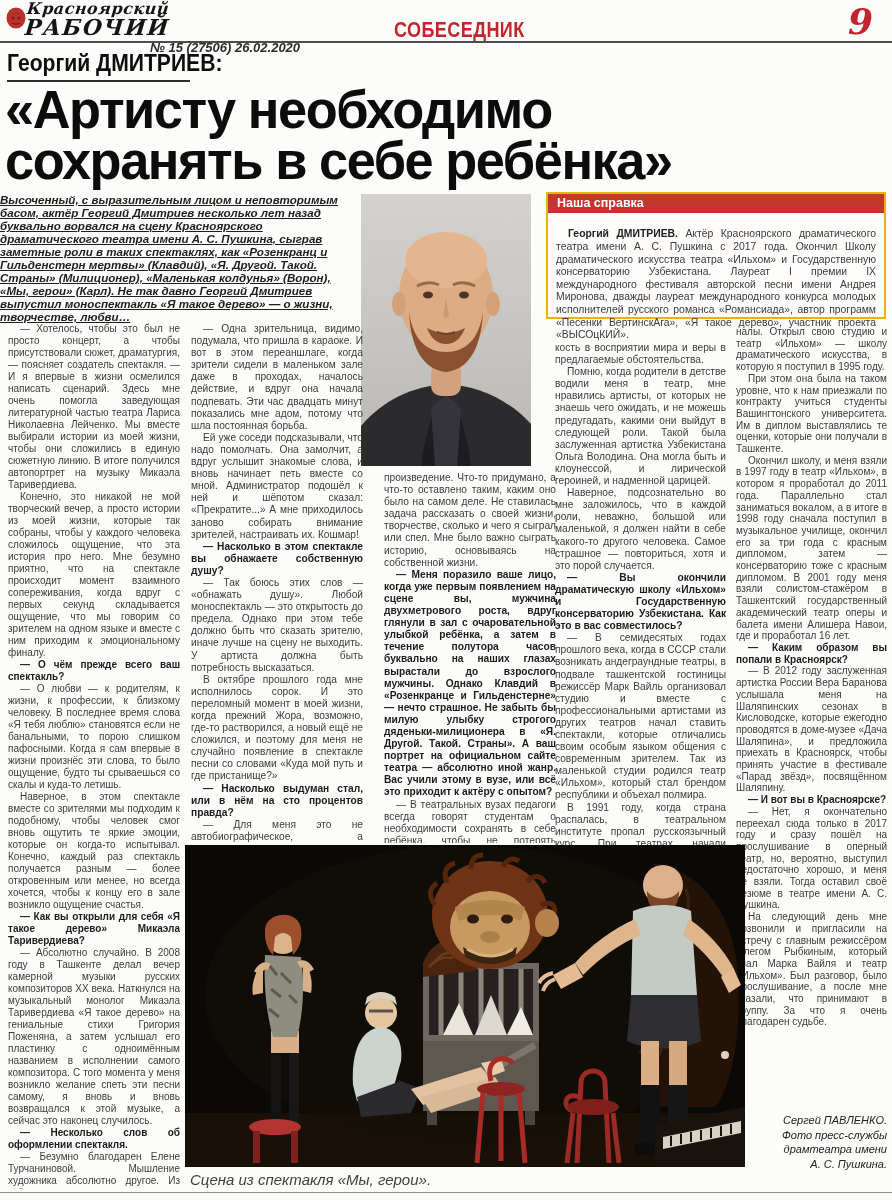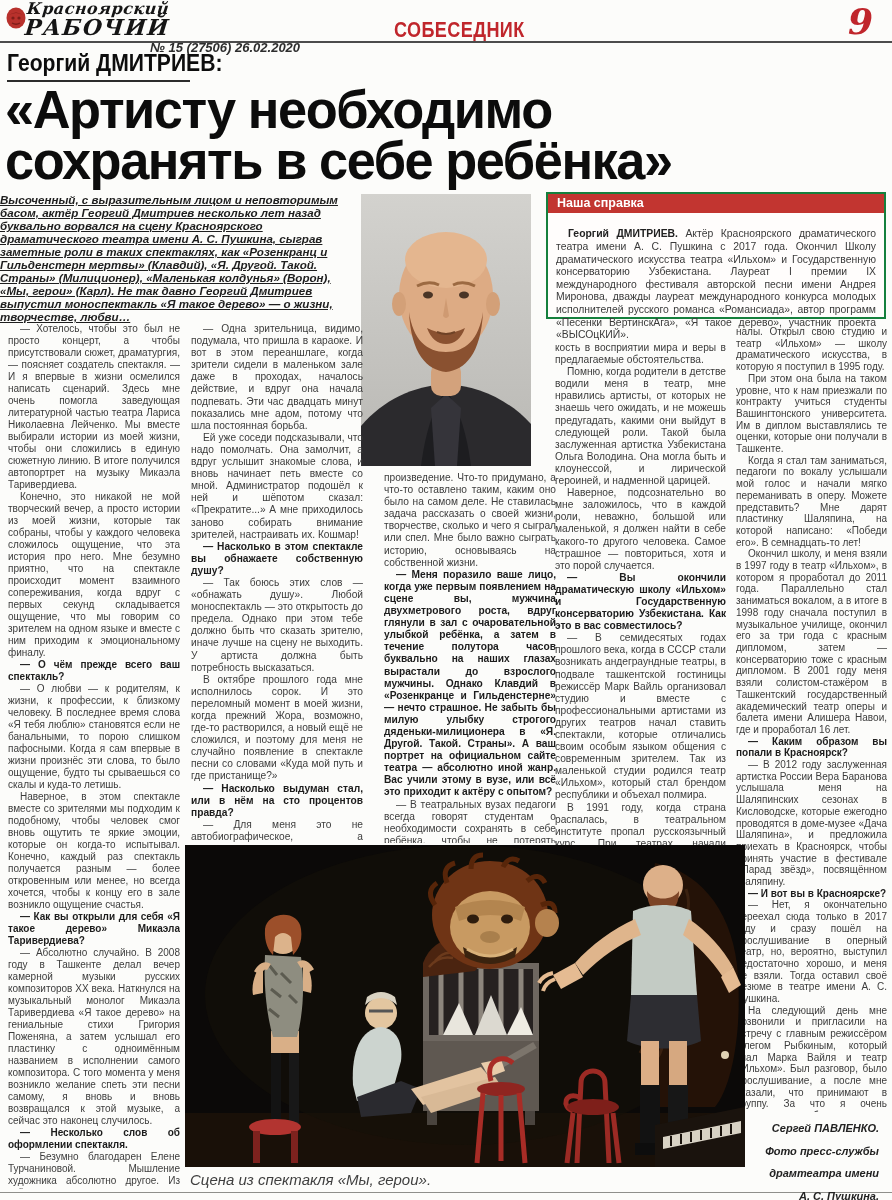--- a/index.html
+++ b/index.html
@@ -30,21 +30,21 @@
   .kicker-rule { left:7px; top:80px; width:183px; height:2px; background:#2c2c2c; }
   .headline { left:5px; top:84px; font-weight:bold; color:#0c0c0c;
               font-size:54px; line-height:51px; letter-spacing:-1.5px;
               transform:scaleX(.97); transform-origin:left top; white-space:nowrap; }
 
   
   .lead { left:0; top:193px; width:356px; height:130px; overflow:hidden;
           font-size:11.6px; line-height:13px; font-weight:bold; font-style:italic; color:#1e1e1e;text-decoration:underline; }
 
   
-  .infobox { left:546px; top:192px; width:340px; height:127px; border:2px solid #15803d;
+  .infobox { left:546px; top:192px; width:340px; height:127px; border:2px solid #eab308;
              box-sizing:border-box; background:#fffdfc; }
   .infobox-bar { height:19px; background:#c23530; color:#fff; font-weight:bold; font-size:12.5px;
                  line-height:19px; padding-left:9px; }
   .infobox-body { padding:5px 8px 0 8px; font-size:10.4px; line-height:12.6px;
                   text-align:justify; text-indent:12px; color:#3a3a3a; }
   .infobox-body b { color:#222; }
 
   
   .col { overflow:hidden; text-align:justify; font-size:10.2px; line-height:12.1px; color:#3c3c3c; }
   .col p { margin:0; text-indent:12px; }
@@ -57,21 +57,21 @@
   .c5 { left:736px; top:326px; width:151px; height:786px; font-size:10px; line-height:11.7px; }
 
   
   .portrait { left:361px; top:194px; width:170px; height:272px; }
   .scene { left:185px; top:845px; width:560px; height:322px; background:#0a0807; }
   .caption { left:190px; top:1171px; font-size:15px; font-style:italic; color:#3f3f3f; }
   .bottom-rule { left:0; top:1192px; width:892px; height:1px; background:#8f8f8b; }
 
   
   .byline { left:735px; top:1113px; width:152px; text-align:right; }
-  .byline p { margin:8px; font-size:11px; line-height:14.5px; font-weight:bold;
+  .byline p { margin:0; font-size:11px; line-height:14.5px; font-weight:normal;
               font-style:italic; color:#222; text-indent:0; }
   svg { display:block; }
 </style>
 </head>
 <body>
 
 <div class="page">
 
   <div class="abs emblem">
     <svg width="20" height="22" viewBox="0 0 20 22">
@@ -169,21 +169,20 @@
       <p class="cont">кость в восприятии мира и веры в предлагаемые обстоятельства.</p>
       <p>Помню, когда родители в детстве водили меня в театр, мне нравились артисты, от которых не знаешь чего ожидать, и не можешь предугадать, какими они выйдут в следующей роли. Такой была заслуженная артистка Узбекистана Ольга Володина. Она могла быть и клоунессой, и лирической героиней, и надменной царицей.</p>
       <p>Наверное, подсознательно во мне заложилось, что в каждой роли, неважно, большой или маленькой, я должен найти в себе какого-то другого человека. Самое страшное — повториться, хотя и это порой случается.</p>
       <p class="q">— Вы окончили драматическую школу «Ильхом» и Государственную консерваторию Узбекистана. Как это в вас совместилось?</p>
       <p>— В семидесятых годах прошлого века, когда в СССР стали возникать андеграундные театры, в подвале ташкентской гостиницы режиссёр Марк Вайль организовал студию и вместе с профессиональными артистами из других театров начал ставить спектакли, которые отличались своим особым языком общения с современным зрителем. Так из маленькой студии родился театр «Ильхом», который стал брендом республики и объехал полмира.</p>
       <p>В 1991 году, когда страна распалась, в театральном институте пропал русскоязычный курс. При театрах начали открываться студии, в которых преподавали профессио-</p>
     </div>
   <div class="abs col c5">
       <p class="cont">налы. Открыл свою студию и театр «Ильхом» — школу драматического искусства, в которую я поступил в 1995 году.</p>
       <p>При этом она была на таком уровне, что к нам приезжали по контракту учиться студенты Вашингтонского университета. Им в диплом выставлялись те оценки, которые они получали в Ташкенте.</p>
-      <p>Когда я стал там заниматься, педагоги по вокалу услышали мой голос и начали мягко переманивать в оперу. Можете представить? Мне дарят пластинку Шаляпина, на которой написано: «Победи его». В семнадцать-то лет!</p>
       <p>Окончил школу, и меня взяли в 1997 году в театр «Ильхом», в котором я проработал до 2011 года. Параллельно стал заниматься вокалом, а в итоге в 1998 году сначала поступил в музыкальное училище, окончил его за три года с красным дипломом, затем — консерваторию тоже с красным дипломом. В 2001 году меня взяли солистом-стажёром в Ташкентский государственный академический театр оперы и балета имени Алишера Навои, где и проработал 16 лет.</p>
       <p class="q">— Каким образом вы попали в Красноярск?</p>
       <p>— В 2012 году заслуженная артистка России Вера Баранова услышала меня на Шаляпинских сезонах в Кисловодске, которые ежегодно проводятся в доме-музее «Дача Шаляпина», и предложила приехать в Красноярск, чтобы принять участие в фестивале «Парад звёзд», посвящённом Шаляпину.</p>
       <p class="q">— И вот вы в Красноярске?</p>
       <p>— Нет, я окончательно переехал сюда только в 2017 году и сразу пошёл на прослушивание в оперный театр, но, вероятно, выступил недостаточно хорошо, и меня не взяли. Тогда оставил своё резюме в театре имени А. С. Пушкина.</p>
       <p>На следующий день мне позвонили и пригласили на встречу с главным режиссёром Олегом Рыбкиным, который знал Марка Вайля и театр «Ильхом». Был разговор, было прослушивание, а после мне сказали, что принимают в труппу. За что я очень благодарен судьбе.</p>
     </div>
 
   <div class="abs scene">
     <svg width="560" height="322" viewBox="0 0 560 322">

